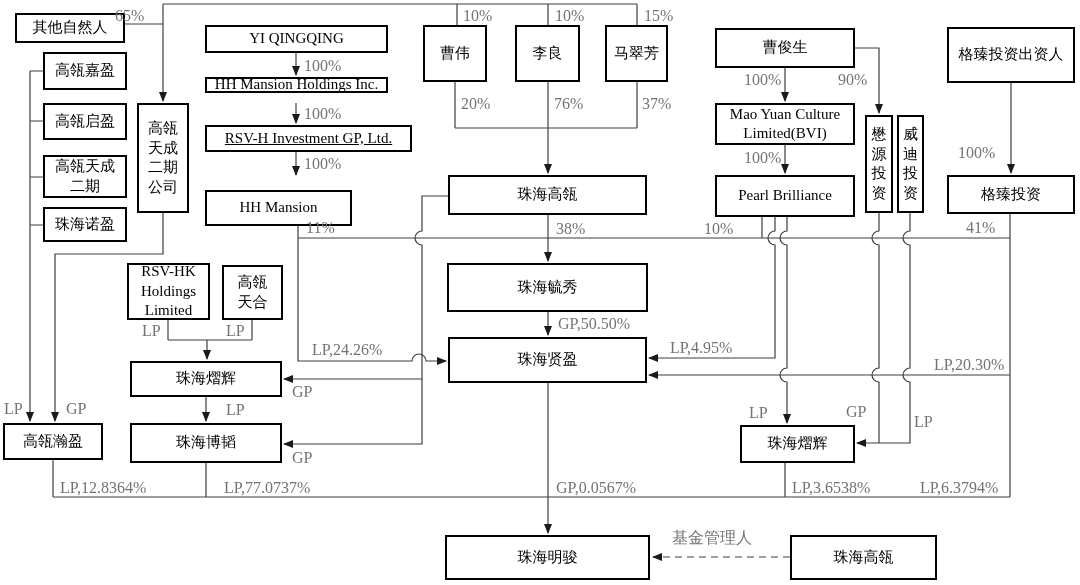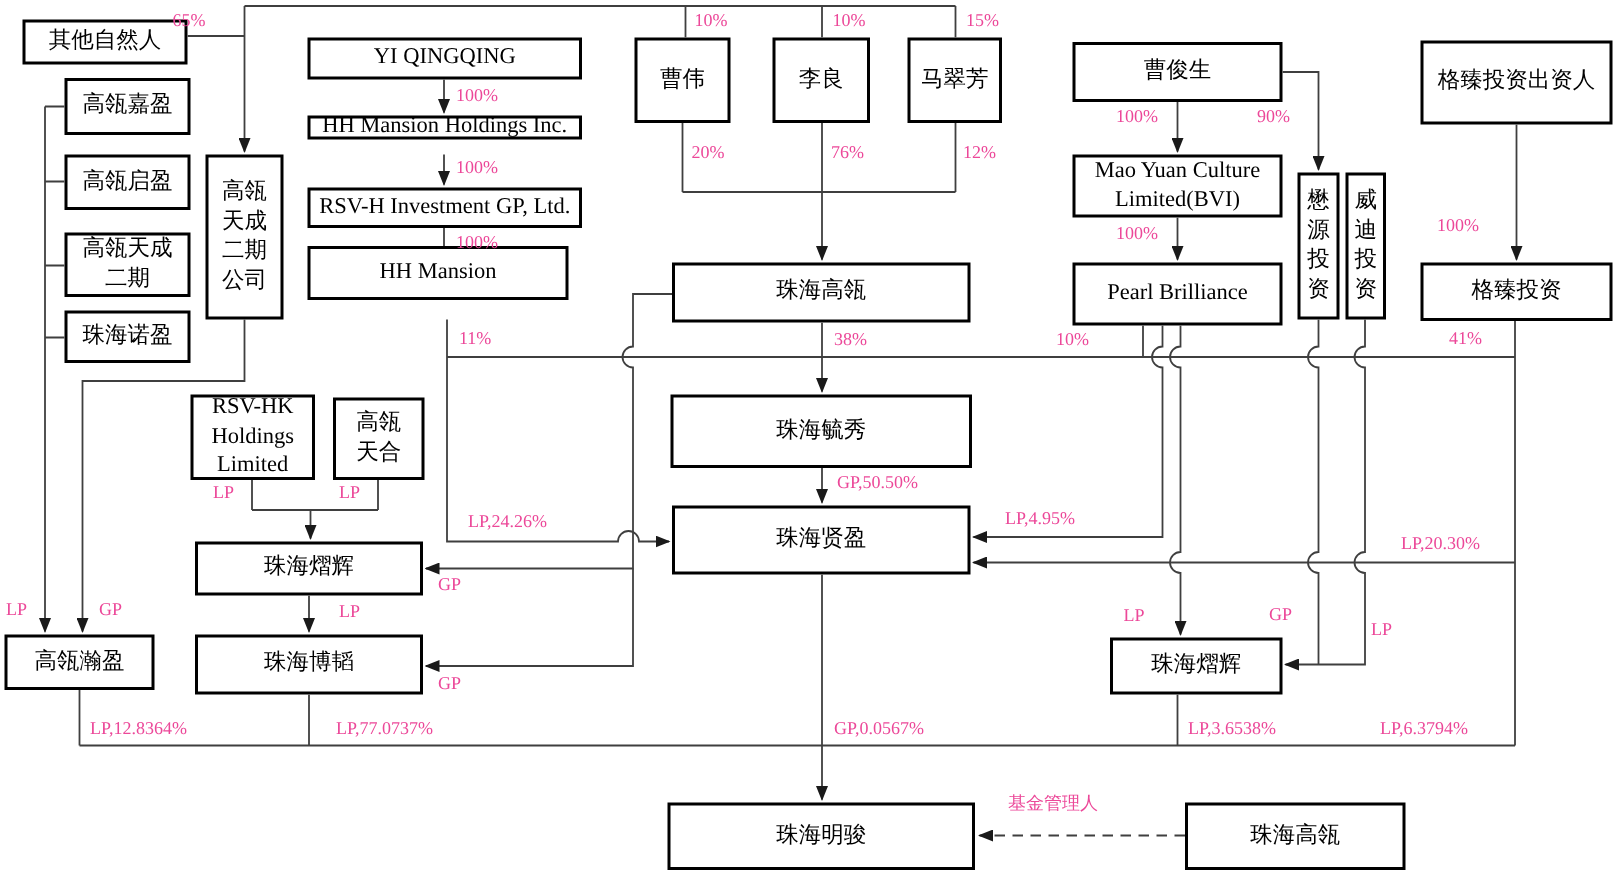--- a/index.html
+++ b/index.html
@@ -2,21 +2,21 @@
 <html><head>
 <meta charset="utf-8">
 <style>
   html,body{margin:0;padding:0;background:#ffffff;width:1080px;height:585px;overflow:hidden;}
   .stage{position:relative;width:1080px;height:585px;background:#fff;
          font-family:"Liberation Serif","DejaVu Serif",serif;color:#000;}
   .stage svg{position:absolute;left:0;top:0;}
   .node{position:absolute;box-sizing:border-box;border:2px solid #000;background:#fff;
         display:flex;align-items:center;justify-content:center;text-align:center;
         white-space:pre-line;font-size:15px;line-height:1.3;padding:1px;z-index:2;}
-  .lbl{position:absolute;font-size:12px;line-height:1.1;white-space:nowrap;z-index:3;color:#ec4899;}
+  .lbl{position:absolute;font-size:16px;line-height:1.1;white-space:nowrap;z-index:3;color:#737373;}
 </style>
 </head>
 <body>
 
 <div class="stage">
   <svg width="1080" height="585" viewBox="0 0 1080 585">
     <defs>
       <marker id="arr" viewBox="0 0 10 8" refX="9" refY="4" markerWidth="10" markerHeight="8" markerUnits="userSpaceOnUse" orient="auto">
         <path d="M0,0 L10,4 L0,8 Z" fill="#1a1a1a"></path>
       </marker>
@@ -66,22 +66,22 @@
     <div class="node" style="left: 43px; top: 103px; width: 84px; height: 37px;">高瓴启盈</div>
     <div class="node" style="left: 43px; top: 155px; width: 84px; height: 43px;">高瓴天成
 二期</div>
     <div class="node" style="left: 43px; top: 207px; width: 84px; height: 35px;">珠海诺盈</div>
     <div class="node" style="left: 137px; top: 103px; width: 52px; height: 110px;">高瓴
 天成
 二期
 公司</div>
     <div class="node" style="left: 205px; top: 25px; width: 183px; height: 28px;">YI QINGQING</div>
     <div class="node" style="left: 205px; top: 77px; width: 183px; height: 16px; text-align: right;">HH Mansion Holdings Inc.</div>
-    <div class="node" style="left: 205px; top: 125px; width: 183px; height: 27px;">RSV-H Investment GP, Ltd.</div>
-    <div class="node" style="left: 205px; top: 164px; width: 174px; height: 36px; font-family: Liberation Serif, serif;">HH Mansion</div>
+    <div class="node" style="left: 205px; top: 125px; width: 207px; height: 27px; text-decoration: underline;">RSV-H Investment GP, Ltd.</div>
+    <div class="node" style="left: 205px; top: 190px; width: 147px; height: 36px; font-family: Liberation Serif, serif;">HH Mansion</div>
     <div class="node" style="left: 423px; top: 25px; width: 64px; height: 57px;">曹伟</div>
     <div class="node" style="left: 515px; top: 25px; width: 65px; height: 57px;">李良</div>
     <div class="node" style="left: 605px; top: 25px; width: 63px; height: 57px;">马翠芳</div>
     <div class="node" style="left: 448px; top: 175px; width: 199px; height: 40px;">珠海高瓴</div>
     <div class="node" style="left: 715px; top: 28px; width: 140px; height: 40px;">曹俊生</div>
     <div class="node" style="left: 715px; top: 103px; width: 140px; height: 42px;">Mao Yuan Culture
 Limited(BVI)</div>
     <div class="node" style="left: 715px; top: 175px; width: 140px; height: 42px;">Pearl Brilliance</div>
     <div class="node" style="left: 865px; top: 115px; width: 28px; height: 98px;">懋
 源
@@ -105,21 +105,21 @@
     <div class="node" style="left: 130px; top: 423px; width: 152px; height: 40px;">珠海博韬</div>
     <div class="node" style="left: 740px; top: 425px; width: 115px; height: 38px;">珠海熠辉</div>
     <div class="node" style="left: 445px; top: 535px; width: 205px; height: 45px;">珠海明骏</div>
     <div class="node" style="left: 790px; top: 535px; width: 147px; height: 45px;">珠海高瓴</div>
     <div class="lbl" style="left: 115px; top: 7px;">65%</div>
     <div class="lbl" style="left: 463px; top: 7px;">10%</div>
     <div class="lbl" style="left: 555px; top: 7px;">10%</div>
     <div class="lbl" style="left: 644px; top: 7px;">15%</div>
     <div class="lbl" style="left: 461px; top: 95px;">20%</div>
     <div class="lbl" style="left: 554px; top: 95px;">76%</div>
-    <div class="lbl" style="left: 642px; top: 95px;">12%</div>
+    <div class="lbl" style="left: 642px; top: 95px;">37%</div>
     <div class="lbl" style="left: 304px; top: 57px;">100%</div>
     <div class="lbl" style="left: 304px; top: 105px;">100%</div>
     <div class="lbl" style="left: 304px; top: 155px;">100%</div>
     <div class="lbl" style="left: 306px; top: 219px;">11%</div>
     <div class="lbl" style="left: 556px; top: 220px;">38%</div>
     <div class="lbl" style="left: 744px; top: 71px;">100%</div>
     <div class="lbl" style="left: 838px; top: 71px;">90%</div>
     <div class="lbl" style="left: 744px; top: 149px;">100%</div>
     <div class="lbl" style="left: 958px; top: 144px;">100%</div>
     <div class="lbl" style="left: 704px; top: 220px;">10%</div>

